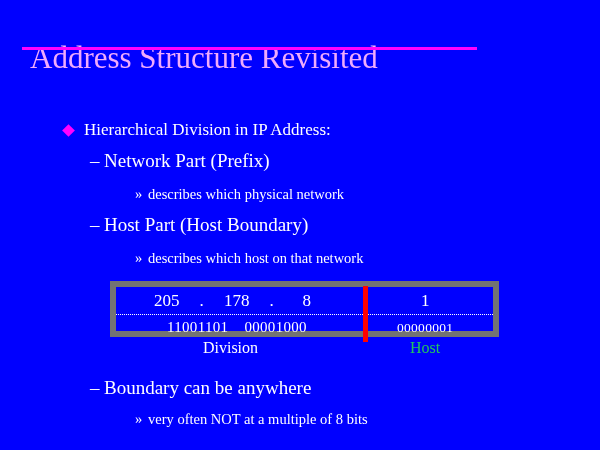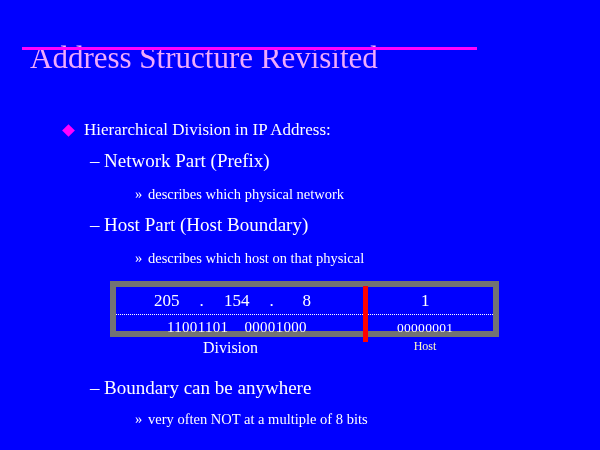--- a/index.html
+++ b/index.html
@@ -185,22 +185,22 @@
     color: #ffffff;
     font-size: 16px;
     white-space: nowrap;
   }
   #caption-host {
     position: absolute;
     left: 355px;
     top: 339px;
     width: 140px;
     text-align: center;
-    color: #fef9c3;
-    font-size: 12px;
+    color: #22c55e;
+    font-size: 16px;
     white-space: nowrap;
   }
 </style>
 </head>
 <body>
 
 <div id="slide">
 
   <div id="title-block">
     <div id="slide-title">Address Structure Revisited</div>
@@ -220,30 +220,30 @@
     <span class="guillemet">»</span>
     <span>describes which physical network</span>
   </div>
 
   <div class="lvl2" style="top:214px;">
     <span class="dash">–</span>
     <span>Host Part (Host Boundary)</span>
   </div>
   <div class="lvl3" style="top:250px;">
     <span class="guillemet">»</span>
-    <span>describes which host on that physical</span>
+    <span>describes which host on that network</span>
   </div>
 
   <div id="addr-diagram">
 
     <div class="row" id="decimal-row">
       <div class="net-cells">
         <span class="dec-octet">205</span>
         <span class="dec-dot">.</span>
-        <span class="dec-octet">154</span>
+        <span class="dec-octet">178</span>
         <span class="dec-dot">.</span>
         <span class="dec-octet">8</span>
       </div>
       <div class="host-cells">
         <span class="dec-host">1</span>
       </div>
     </div>
 
     <div id="dotted-divider"></div>
 

